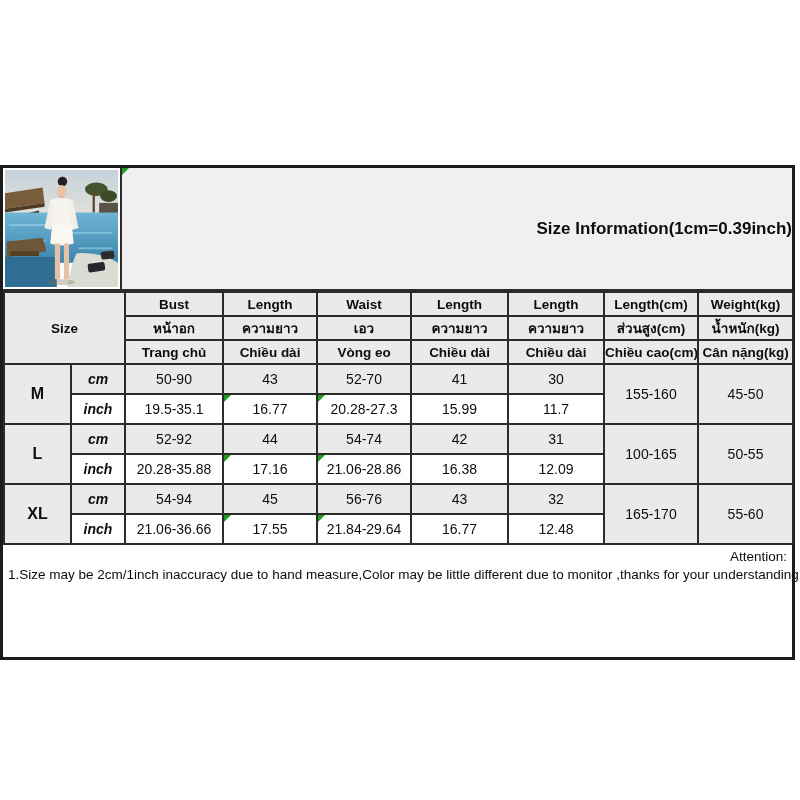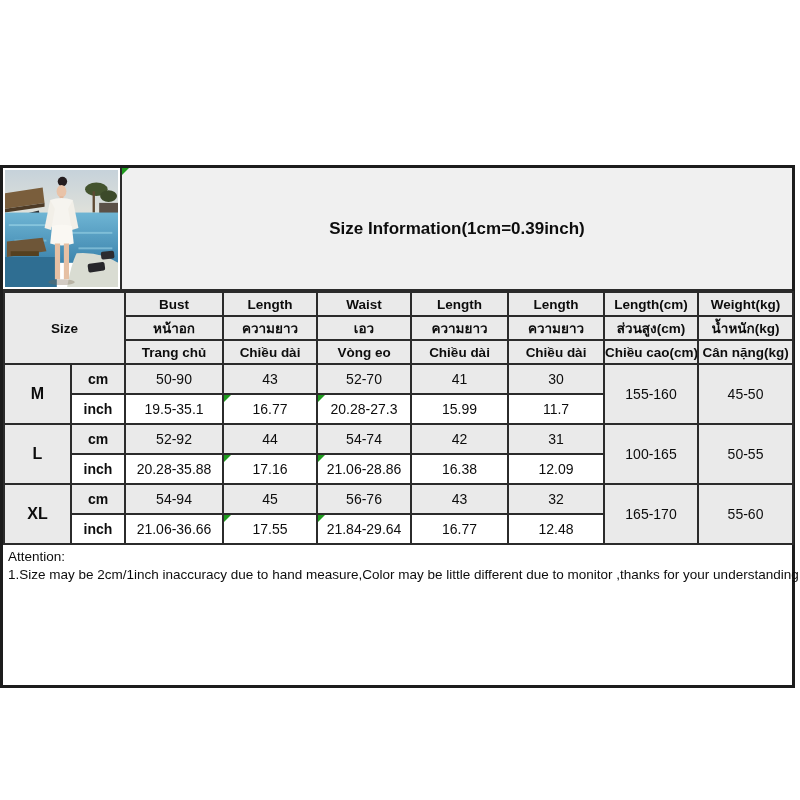--- a/index.html
+++ b/index.html
@@ -10,38 +10,38 @@
   
   .top-band{display:flex;height:121px;border-bottom:2px solid #2b2b2b;}
   .photo-cell{width:119px;flex:0 0 119px;border-right:2px solid #2b2b2b;background:#fff;padding:2px;box-sizing:border-box;}
   .photo-cell svg{display:block;width:100%;height:100%;}
   .title-cell{flex:1;background:var(--title-bg,#f0f0f0);position:relative;
               display:flex;flex-direction:column;justify-content:center;align-items:center;row-gap:3px;}
   .title-line{font-weight:bold;font-size:17px;line-height:1.25;white-space:nowrap;}
   .title-line.th{font-size:16px;}
 
   
-  .gmark{position:relative;}
+  .gmark{position:relative;align-items:flex-end;}
   .gmark::before{content:"";position:absolute;left:0;top:0;width:0;height:0;
                  border-top:7px solid var(--green,#1e9a1e);border-right:7px solid transparent;}
 
   
   table{border-collapse:collapse;table-layout:fixed;width:100%;}
   td{border:2px solid #2b2b2b;text-align:center;vertical-align:middle;
      padding:0;overflow:hidden;white-space:nowrap;font-size:14px;}
   tr.hr td{background:var(--hdr-bg,#eaeaea);font-weight:bold;font-size:13.5px;height:22px;}
   td.size-cell{background:var(--hdr-bg,#eaeaea);font-size:26px;font-weight:bold;}
   tr.r-cm td{height:28px;background:var(--hdr-bg,#eaeaea);}
   tr.r-inch td{height:28px;background:#fff;border-top-width:1px;margin-left:31px;}
   td.sz{font-size:16px;font-weight:bold;background:var(--hdr-bg,#eaeaea) !important;}
-  td.unit{font-weight:bold;}
+  td.unit{font-weight:bold;font-style:italic;}
   td.merged{background:var(--hdr-bg,#eaeaea) !important;}
 
   
-  .attention{height:140px;box-sizing:border-box;padding:3px 5px;text-align:left;
+  .attention{height:112px;box-sizing:border-box;padding:3px 5px;text-align:right;
              font-size:13.5px;line-height:1.32;}
   .attention div{white-space:nowrap;}
 </style>
 </head>
 <body>
 
 <div class="doc">
 
   <div class="top-band">
     <div class="photo-cell">

